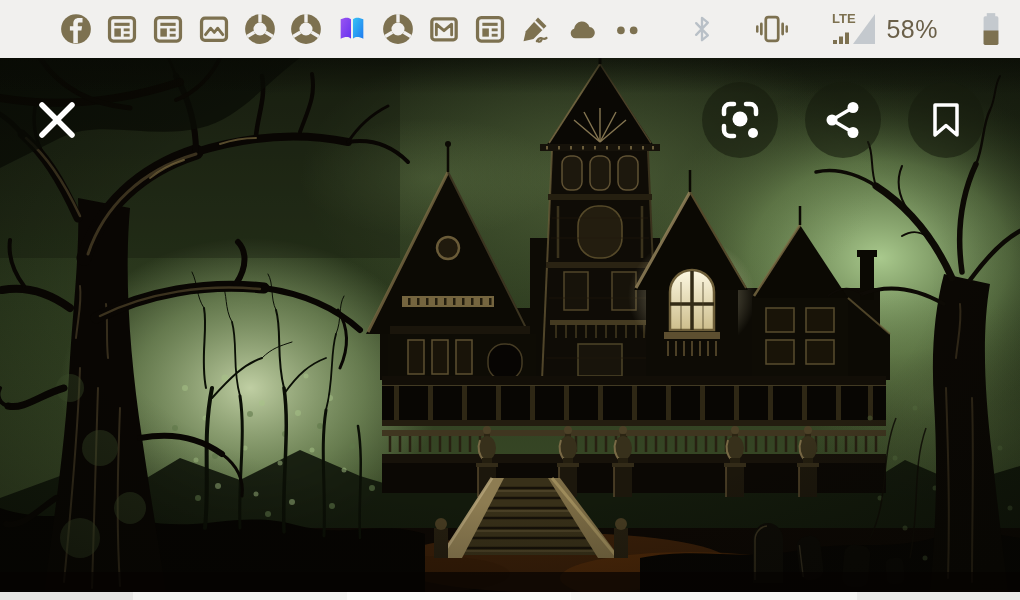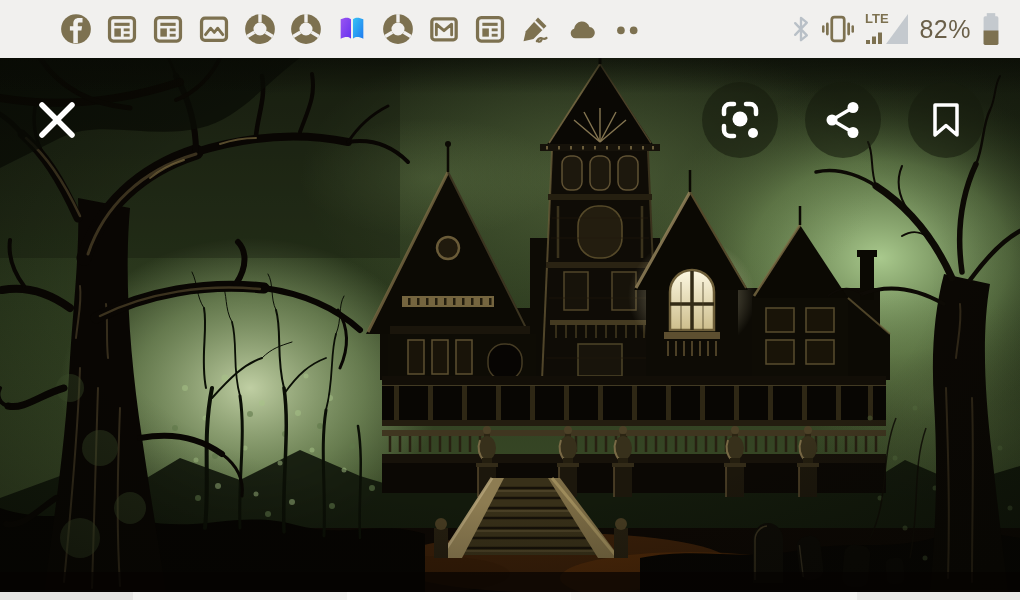--- a/index.html
+++ b/index.html
@@ -8,21 +8,21 @@
 
   
   .status-bar{position:absolute;left:0;top:0;width:1020px;height:58px;
     background:#f1f0ee;display:flex;align-items:center;box-sizing:border-box;
     padding:0 10px 0 58px;}
   .notifs{display:flex;align-items:center;gap:10px;}
   .nicon{display:flex;align-items:center;justify-content:center;width:36px;height:36px;}
   .nicon svg{width:34px;height:34px;display:block;}
   .spacer{flex:1;}
   .indicators{display:flex;align-items:center;gap:9px;padding-right:8px;}
-  .indicators .iico{display:flex;align-items:center;justify-content:center;}
+  .indicators .iico{display:flex;align-items:center;justify-content:center;margin-left:33px;}
   .pct{font-size:25px;color:#6b6049;letter-spacing:0.5px;}
   .time{font-size:26px;font-style:italic;color:#6b6049;letter-spacing:1px;white-space:nowrap;}
 
   
   .viewer{position:absolute;left:0;top:58px;width:1020px;height:534px;overflow:hidden;background:#141a0e;}
   .viewer svg.scene{display:block;width:1020px;height:534px;}
   .overlay-btn{position:absolute;border:none;padding:0;margin:0;cursor:pointer;background:transparent;}
   .round-btn{width:76px;height:76px;border-radius:50%;background:rgba(23,27,13,0.58);
     display:flex;align-items:center;justify-content:center;}
   .close-btn{left:33px;top:38px;width:48px;height:48px;display:flex;align-items:center;justify-content:center;}
@@ -176,21 +176,21 @@
       </span>
       <span class="iico">
         <svg width="46" height="38" viewBox="0 0 46 38">
           <text x="1" y="13" font-size="13" font-weight="bold" fill="#7d7150" font-family="Liberation Sans, sans-serif">LTE</text>
           <polygon points="22,34 44,34 44,4" fill="#c4c9ce"></polygon>
           <rect x="2" y="30" width="4" height="4" fill="#7d7150"></rect>
           <rect x="8" y="26.5" width="4" height="7.5" fill="#7d7150"></rect>
           <rect x="14" y="22.5" width="4" height="11.5" fill="#7d7150"></rect>
           </svg>
       </span>
-      <span class="pct">82%</span>
+      <span class="pct">58%</span>
       <span class="iico">
         <svg width="22" height="36" viewBox="0 0 20 34">
           <rect x="6" y="2" width="8" height="4" fill="#c4c9ce"></rect>
           <rect x="3" y="5" width="14" height="27" rx="1.5" fill="#c4c9ce"></rect>
           <path d="M3 18.5h14V30.5a1.5 1.5 0 0 1-1.5 1.5h-11A1.5 1.5 0 0 1 3 30.5z" fill="#7d7150"></path>
           </svg>
       </span>
     </div>
   </header>
 

